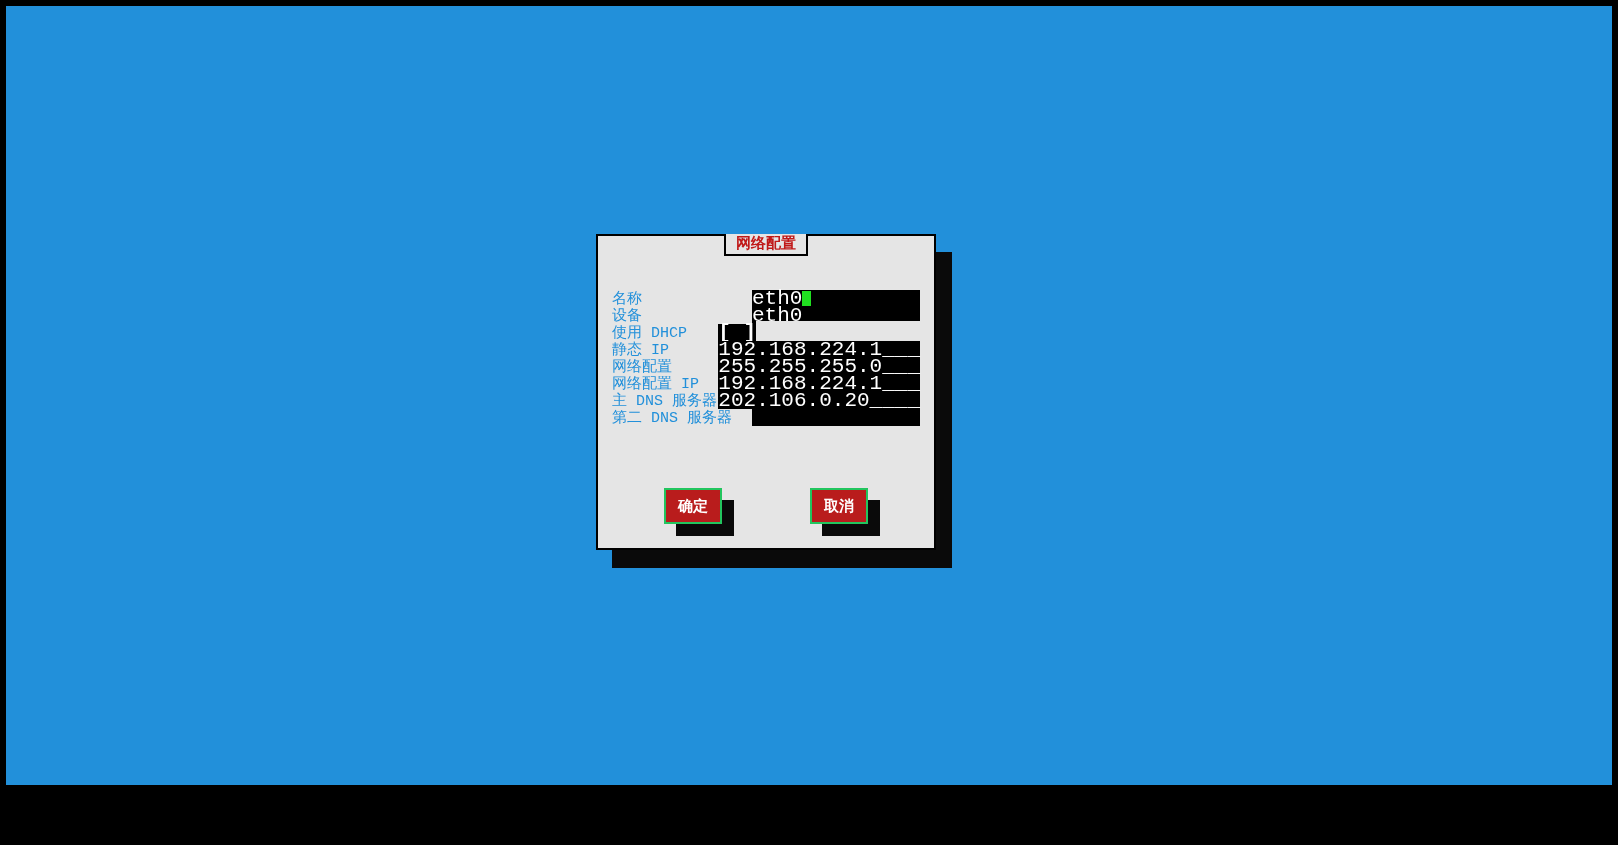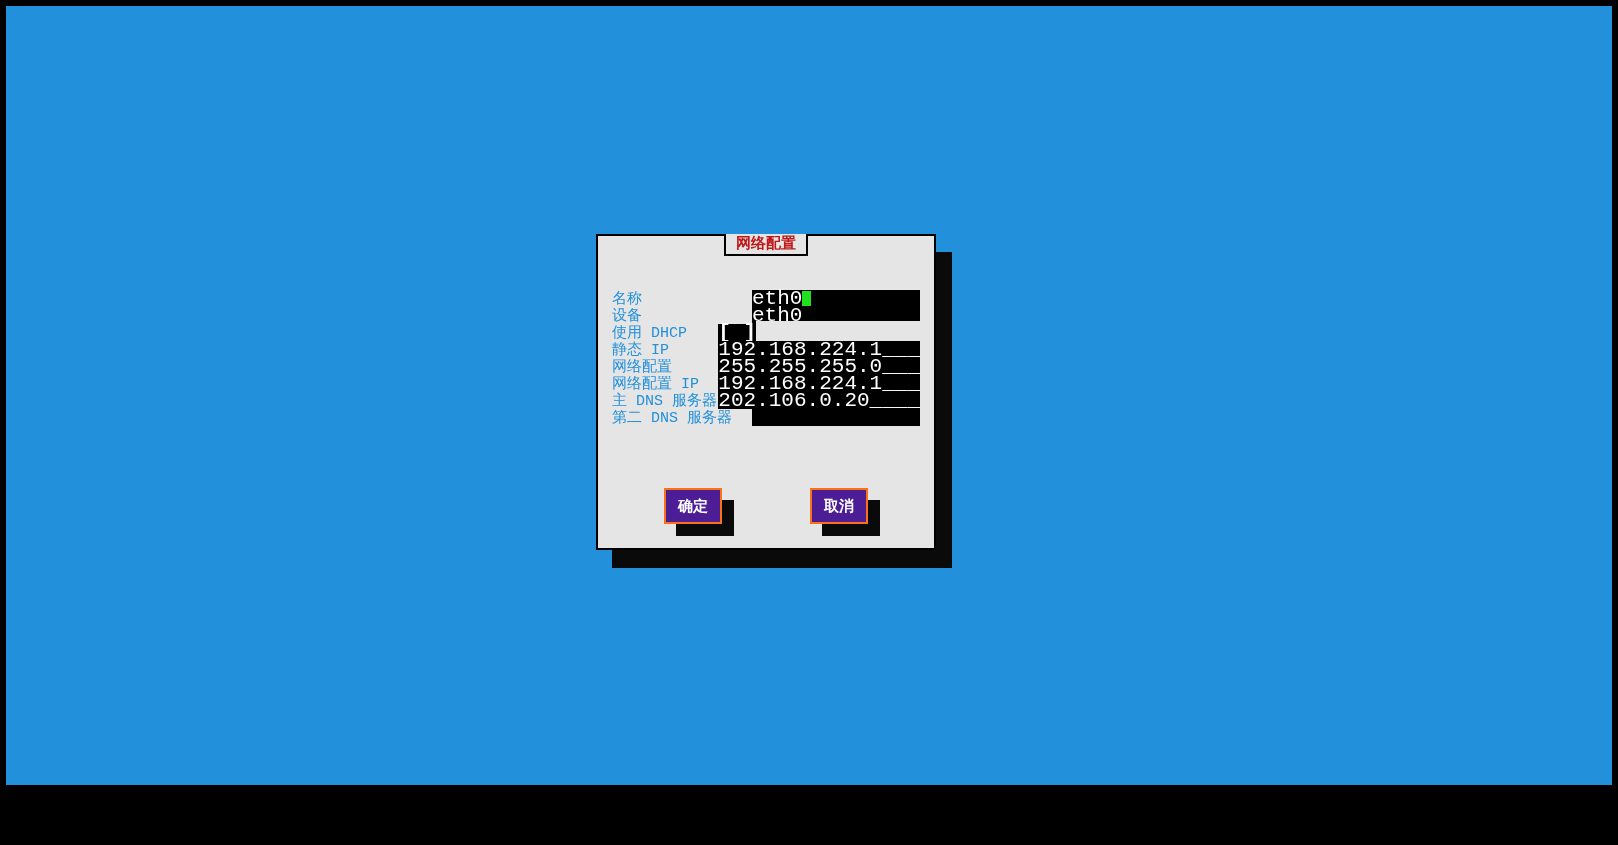--- a/index.html
+++ b/index.html
@@ -120,22 +120,22 @@
   top: 12px;
   left: 12px;
   width: 100%;
   height: 100%;
   background: #0a0a0a;
   z-index: 0;
 }
 .btn {
   position: relative;
   z-index: 1;
-  background: #4c1d95;
-  border: 2px solid #f97316;
+  background: #b91c1c;
+  border: 2px solid #22c55e;
   color: #fff;
   font-family: inherit;
   font-size: 15px;
   font-weight: bold;
   width: 58px;
   height: 36px;
   display: flex;
   align-items: center;
   justify-content: center;
   cursor: pointer;

